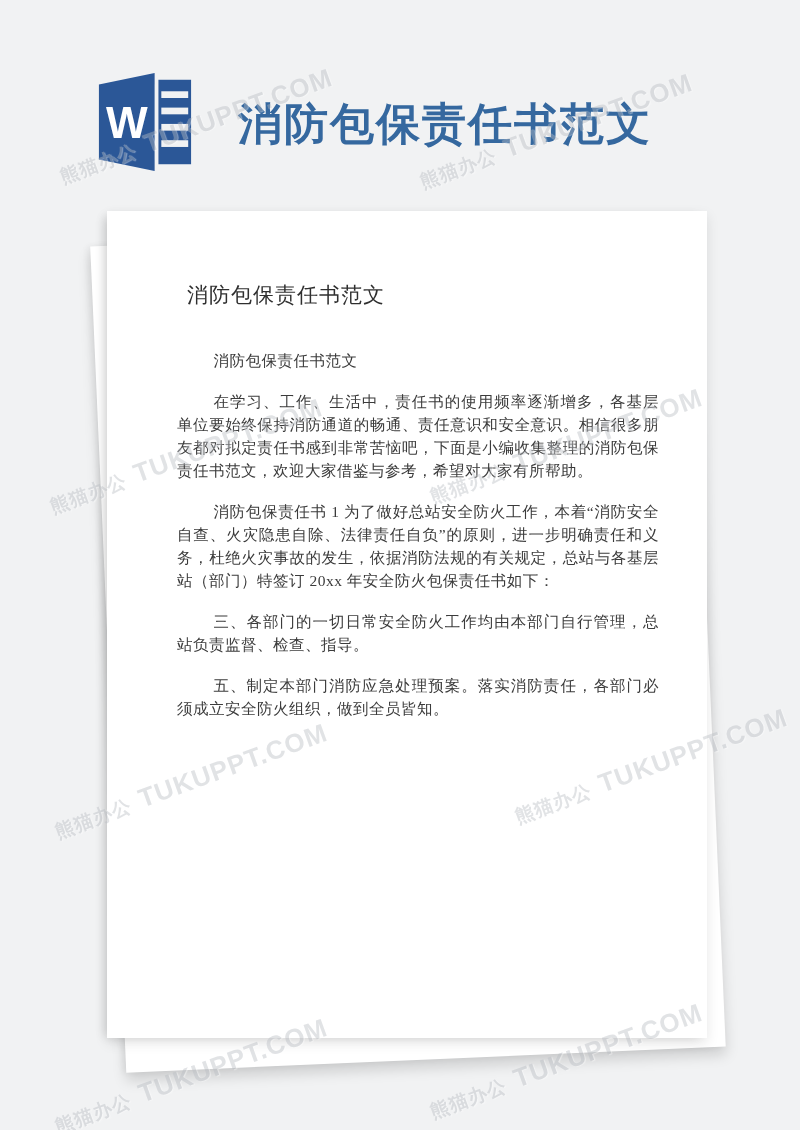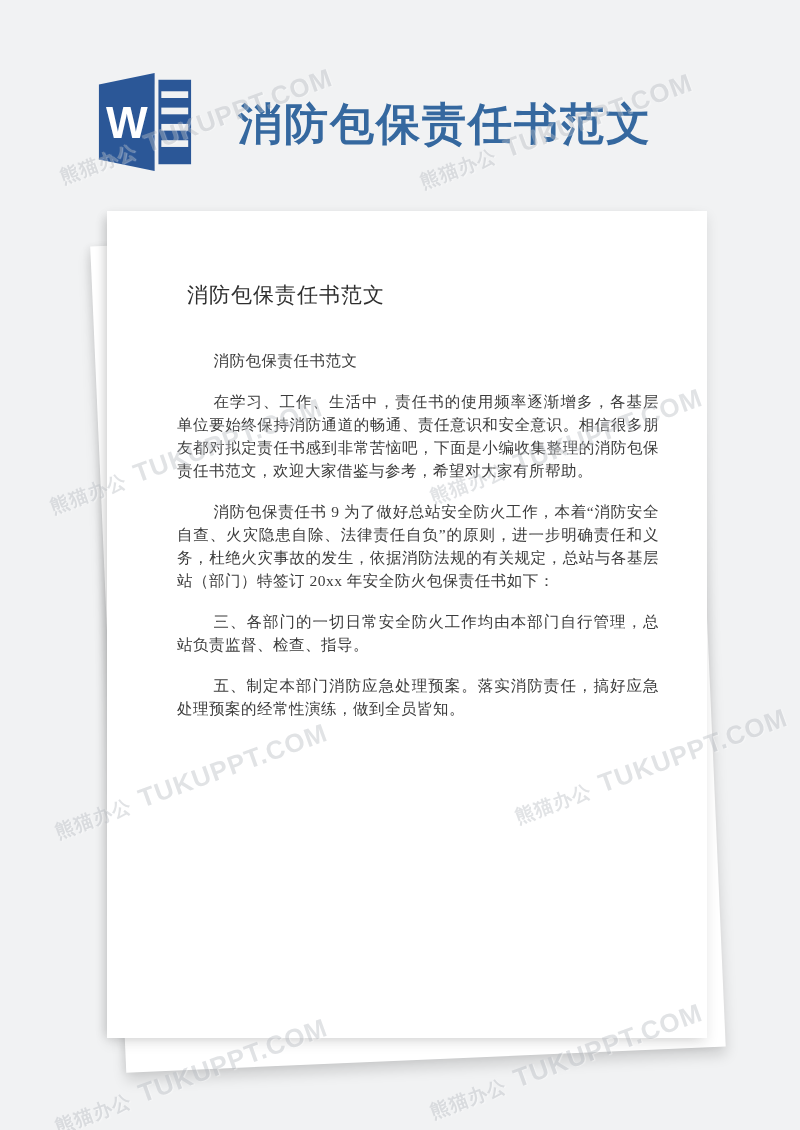--- a/index.html
+++ b/index.html
@@ -77,23 +77,23 @@
   <div class="page-title">消防包保责任书范文</div>
 </div>
 
 <div class="sheet sheet-behind"></div>
 
 <div class="sheet sheet-front">
   <div class="paper-inner">
     <div class="doc-title">消防包保责任书范文</div>
     <p class="para">消防包保责任书范文</p>
     <p class="para">在学习、工作、生活中，责任书的使用频率逐渐增多，各基层单位要始终保持消防通道的畅通、责任意识和安全意识。相信很多朋友都对拟定责任书感到非常苦恼吧，下面是小编收集整理的消防包保责任书范文，欢迎大家借鉴与参考，希望对大家有所帮助。</p>
-    <p class="para">消防包保责任书 9 为了做好总站安全防火工作，本着“消防安全自查、火灾隐患自除、法律责任自负”的原则，进一步明确责任和义务，杜绝火灾事故的发生，依据消防法规的有关规定，总站与各基层站（部门）特签订 20xx 年安全防火包保责任书如下：</p>
+    <p class="para">消防包保责任书 1 为了做好总站安全防火工作，本着“消防安全自查、火灾隐患自除、法律责任自负”的原则，进一步明确责任和义务，杜绝火灾事故的发生，依据消防法规的有关规定，总站与各基层站（部门）特签订 20xx 年安全防火包保责任书如下：</p>
     <p class="para">三、各部门的一切日常安全防火工作均由本部门自行管理，总站负责监督、检查、指导。</p>
-    <p class="para">五、制定本部门消防应急处理预案。落实消防责任，搞好应急处理预案的经常性演练，做到全员皆知。</p>
+    <p class="para">五、制定本部门消防应急处理预案。落实消防责任，各部门必须成立安全防火组织，做到全员皆知。</p>
   </div>
 </div>
 
 <div class="wm-layer">
   <div class="wm" style="left:60px;top:160px">
       <span class="wm-cn">熊猫办公</span>
       <span class="wm-en">TUKUPPT.COM</span>
     </div>
   <div class="wm" style="left:420px;top:165px">
       <span class="wm-cn">熊猫办公</span>

